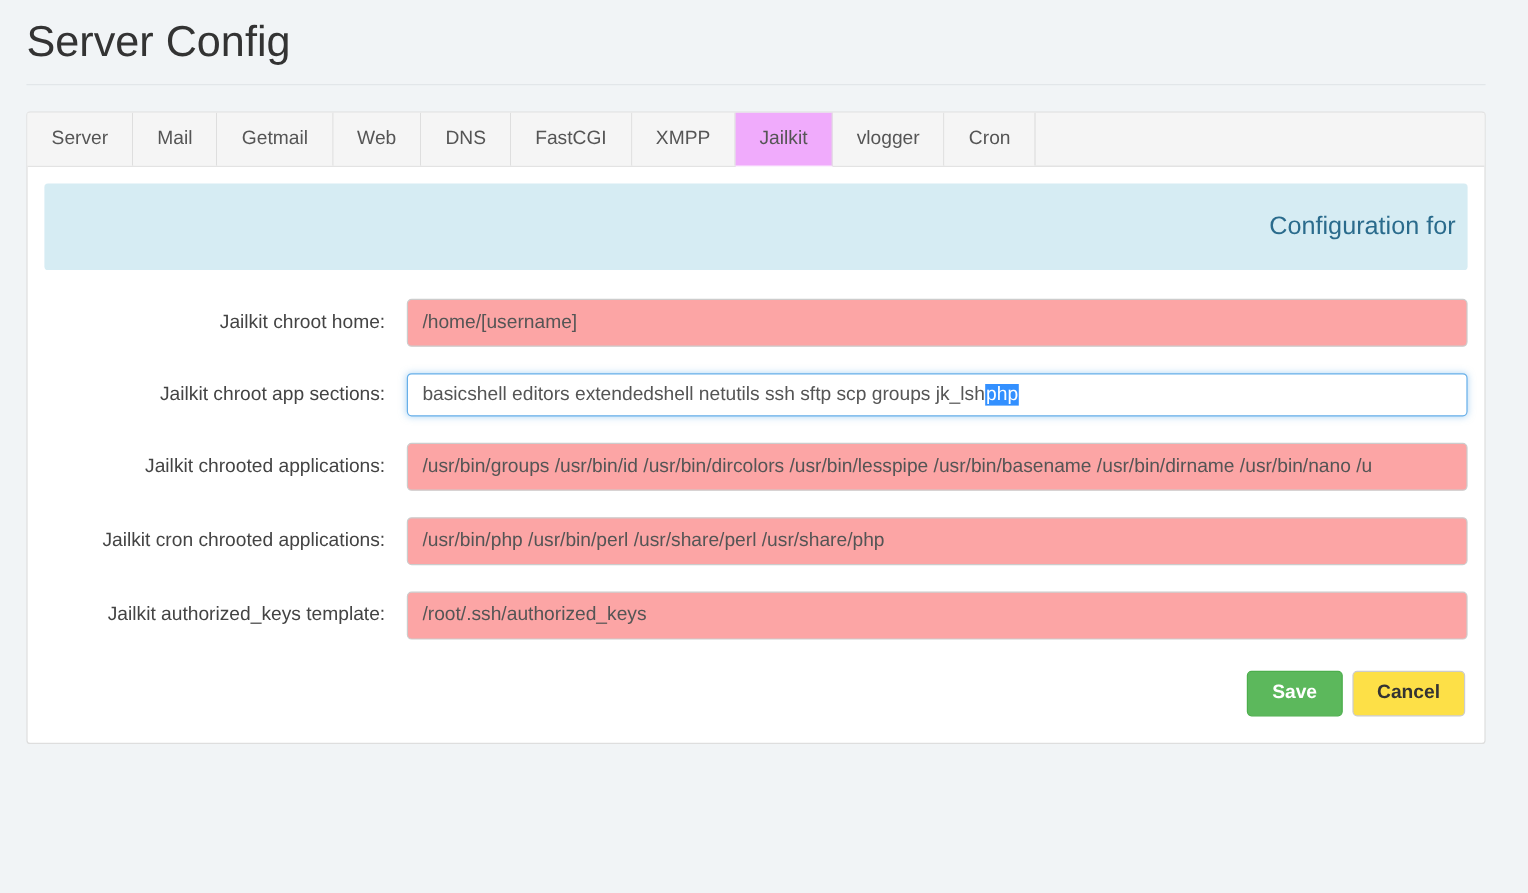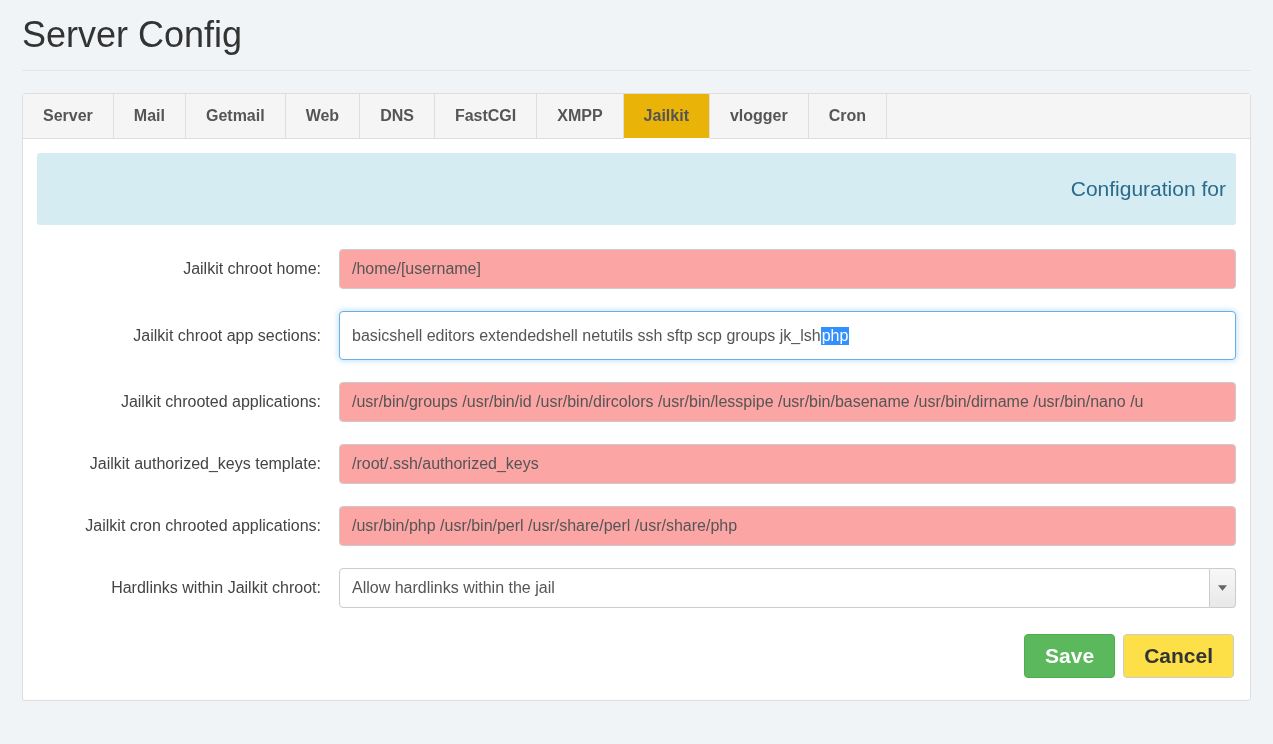--- a/index.html
+++ b/index.html
@@ -7,21 +7,21 @@
       margin: 0;
       padding: 0;
     }
     body {
       font-family: -apple-system, BlinkMacSystemFont, "Segoe UI", "Helvetica Neue", Arial, sans-serif;
       background: #f1f4f6;
       color: #444;
       font-size: 15px;
     }
     .container {
-      padding: 10px 22px 22px 22px;
+      padding: 10px 35px 22px 22px;
     }
     .page-title {
       font-size: 36px;
       font-weight: 400;
       color: #333;
       padding: 4px 0 14px 0;
     }
     .hr {
       border: none;
       border-top: 1px solid #e2e6e9;
@@ -37,24 +37,24 @@
       background: #f5f5f5;
       border-bottom: 1px solid #dedede;
     }
     .tab {
       padding: 13px 20px;
       font-size: 16px;
       color: #555;
       cursor: pointer;
       border-right: 1px solid #dedede;
       background: #f5f5f5;
-      font-weight: 700;
+      font-weight: 400;
     }
     .tab.active {
-      background: #eab308;
+      background: #f0abfc;
       border-bottom: 1px solid #fff;
       margin-bottom: -1px;
       color: #555;
     }
     .content {
       padding: 14px;
     }
     .banner {
       background: #d6ecf3;
       border-radius: 3px;
@@ -122,21 +122,21 @@
       fill: #666;
     }
     .actions {
       display: flex;
       justify-content: flex-end;
       gap: 8px;
       padding: 4px 2px 8px 2px;
     }
     .btn {
       padding: 9px 20px;
-      font-size: 21px;
+      font-size: 16px;
       border-radius: 4px;
       cursor: pointer;
       border: 1px solid;
       font-weight: 600;
     }
     .btn-save {
       background: #5cb85c;
       border-color: #4cae4c;
       color: #fff;
     }
@@ -152,21 +152,21 @@
       text-align: center;
     }
     .input-display {
       width: 100%;
       padding: 8px 12px;
       font-size: 16px;
       border: 1px solid #66afe9;
       border-radius: 4px;
       background: #fff;
       color: #555;
-      height: 49px;
+      height: 36px;
       box-shadow: 0 0 6px rgba(102,175,233,0.5);
       white-space: nowrap;
       overflow: hidden;
       display: flex;
       align-items: center;
     }
   </style>
 </head>
 <body>
 
@@ -209,46 +209,33 @@
       </div>
 
       <div class="form-row">
         <div class="form-label">Jailkit chrooted applications:</div>
         <div class="form-control-wrap">
           <input type="text" class="form-control" value="/usr/bin/groups /usr/bin/id /usr/bin/dircolors /usr/bin/lesspipe /usr/bin/basename /usr/bin/dirname /usr/bin/nano /u" style="">
         </div>
       </div>
 
       <div class="form-row">
+        <div class="form-label">Jailkit cron chrooted applications:</div>
+        <div class="form-control-wrap">
+          <input type="text" class="form-control" value="/usr/bin/php /usr/bin/perl /usr/share/perl /usr/share/php" style="">
+        </div>
+      </div>
+
+      <div class="form-row">
         <div class="form-label">Jailkit authorized_keys template:</div>
         <div class="form-control-wrap">
           <input type="text" class="form-control" value="/root/.ssh/authorized_keys" style="">
         </div>
       </div>
 
-      <div class="form-row">
-        <div class="form-label">Jailkit cron chrooted applications:</div>
-        <div class="form-control-wrap">
-          <input type="text" class="form-control" value="/usr/bin/php /usr/bin/perl /usr/share/perl /usr/share/php" style="">
-        </div>
-      </div>
-
-      <div class="form-row">
-        <div class="form-label">Hardlinks within Jailkit chroot:</div>
-        <div class="form-control-wrap">
-          <div class="select-wrap">
-            <div class="select-main">Allow hardlinks within the jail</div>
-            <div class="select-arrow">
-              <svg viewBox="0 0 10 6">
-                  <path d="M0 0 L5 6 L10 0 Z"></path>
-                </svg>
-            </div>
-          </div>
-        </div>
-      </div>
 
       <div class="actions">
         <button class="btn btn-save">Save</button>
         <button class="btn btn-cancel">Cancel</button>
       </div>
     </div>
   </div>
 </div>
 
 </body></html>

